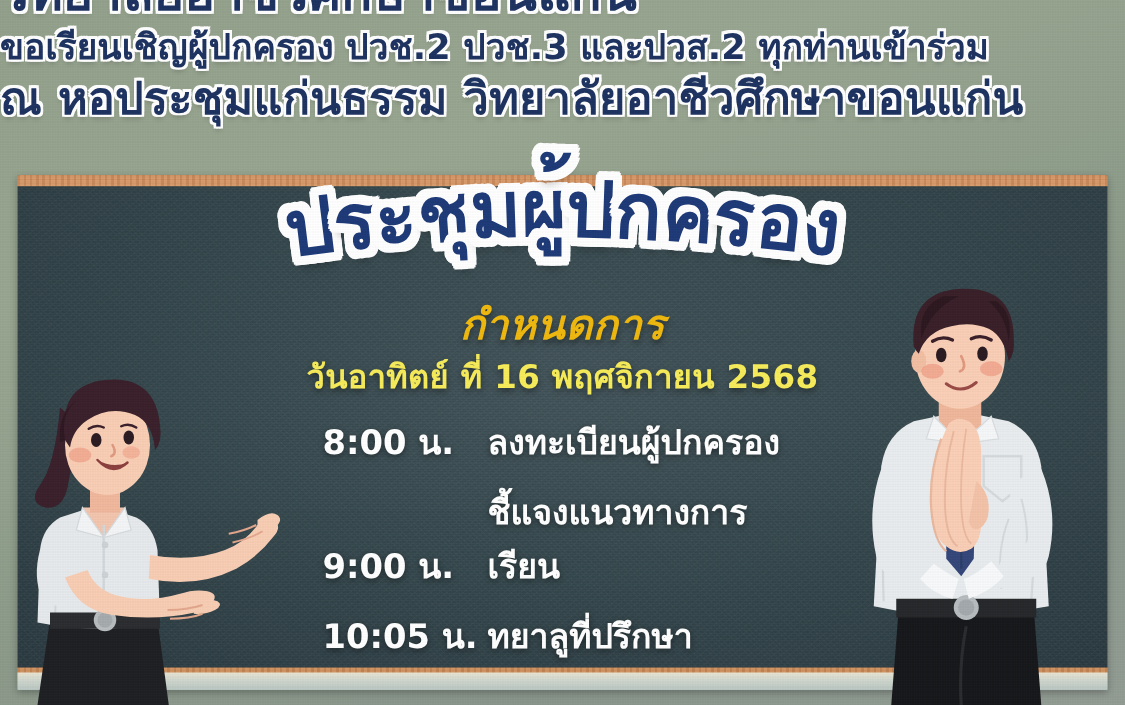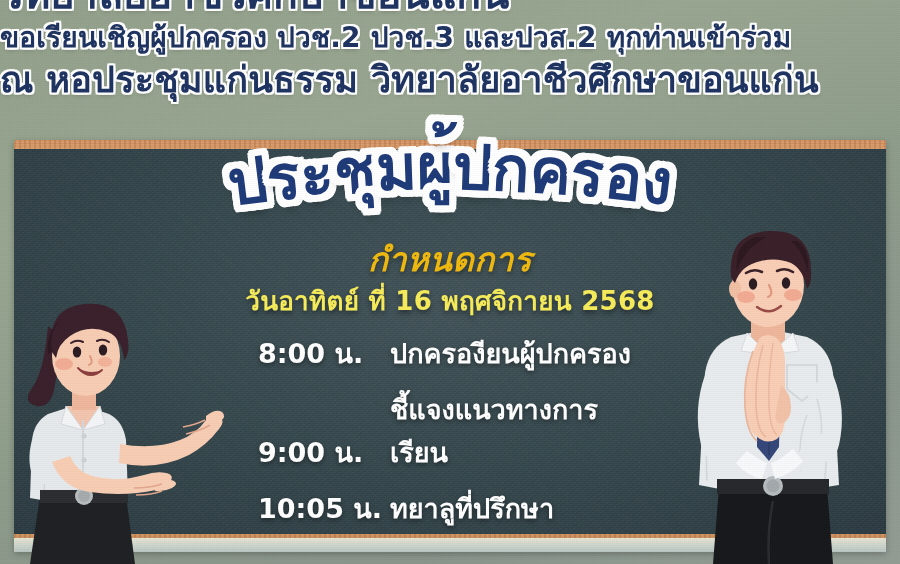--- a/index.html
+++ b/index.html
@@ -249,21 +249,21 @@
 
       <div class="headline" id="headline"><span class="ch" style="transform: translateY(9px) rotate(-7deg); z-index: 92;">ป</span><span class="ch" style="transform: translateY(5.02px) rotate(-6deg); z-index: 93;">ร</span><span class="ch" style="transform: translateY(1.65px) rotate(-5deg); z-index: 94;">ะ</span><span class="ch" style="transform: translateY(-1.1px) rotate(-4deg); z-index: 95;">ช</span><span class="ch" style="transform: translateY(-3.24px) rotate(-3deg); z-index: 96;">ุ</span><span class="ch" style="transform: translateY(-4.78px) rotate(-2deg); z-index: 97;">ม</span><span class="ch" style="transform: translateY(-5.69px) rotate(-1deg); z-index: 98;">ผ</span><span class="ch" style="transform: translateY(-6px) rotate(0deg); z-index: 99;">ู</span><span class="ch" style="transform: translateY(-5.69px) rotate(1deg); z-index: 99;">้</span><span class="ch" style="transform: translateY(-4.78px) rotate(2deg); z-index: 98;">ป</span><span class="ch" style="transform: translateY(-3.24px) rotate(3deg); z-index: 97;">ก</span><span class="ch" style="transform: translateY(-1.1px) rotate(4deg); z-index: 96;">ค</span><span class="ch" style="transform: translateY(1.65px) rotate(5deg); z-index: 95;">ร</span><span class="ch" style="transform: translateY(5.02px) rotate(6deg); z-index: 94;">อ</span><span class="ch" style="transform: translateY(9px) rotate(7deg); z-index: 93;">ง</span></div>
 
       <div class="agenda-title">กำหนดการ</div>
 
       <div class="agenda-date">วันอาทิตย์ ที่ 16 พฤศจิกายน 2568</div>
 
       <div class="schedule" id="schedule">
           <div class="sched-row">
             <div class="sched-time">8:00 น.</div>
-            <div class="sched-act">ปกครองียนผู้ปกครอง</div>
+            <div class="sched-act">ลงทะเบียนผู้ปกครอง</div>
           </div>
           <div class="sched-row">
             <div class="sched-time">9:00 น.</div>
             <div class="sched-act">ชี้แจงแนวทางการเรียน</div>
           </div>
           <div class="sched-row">
             <div class="sched-time">10:05 น.</div>
             <div class="sched-act">ทยาลูที่ปรึกษา</div>
           </div>
         </div>

